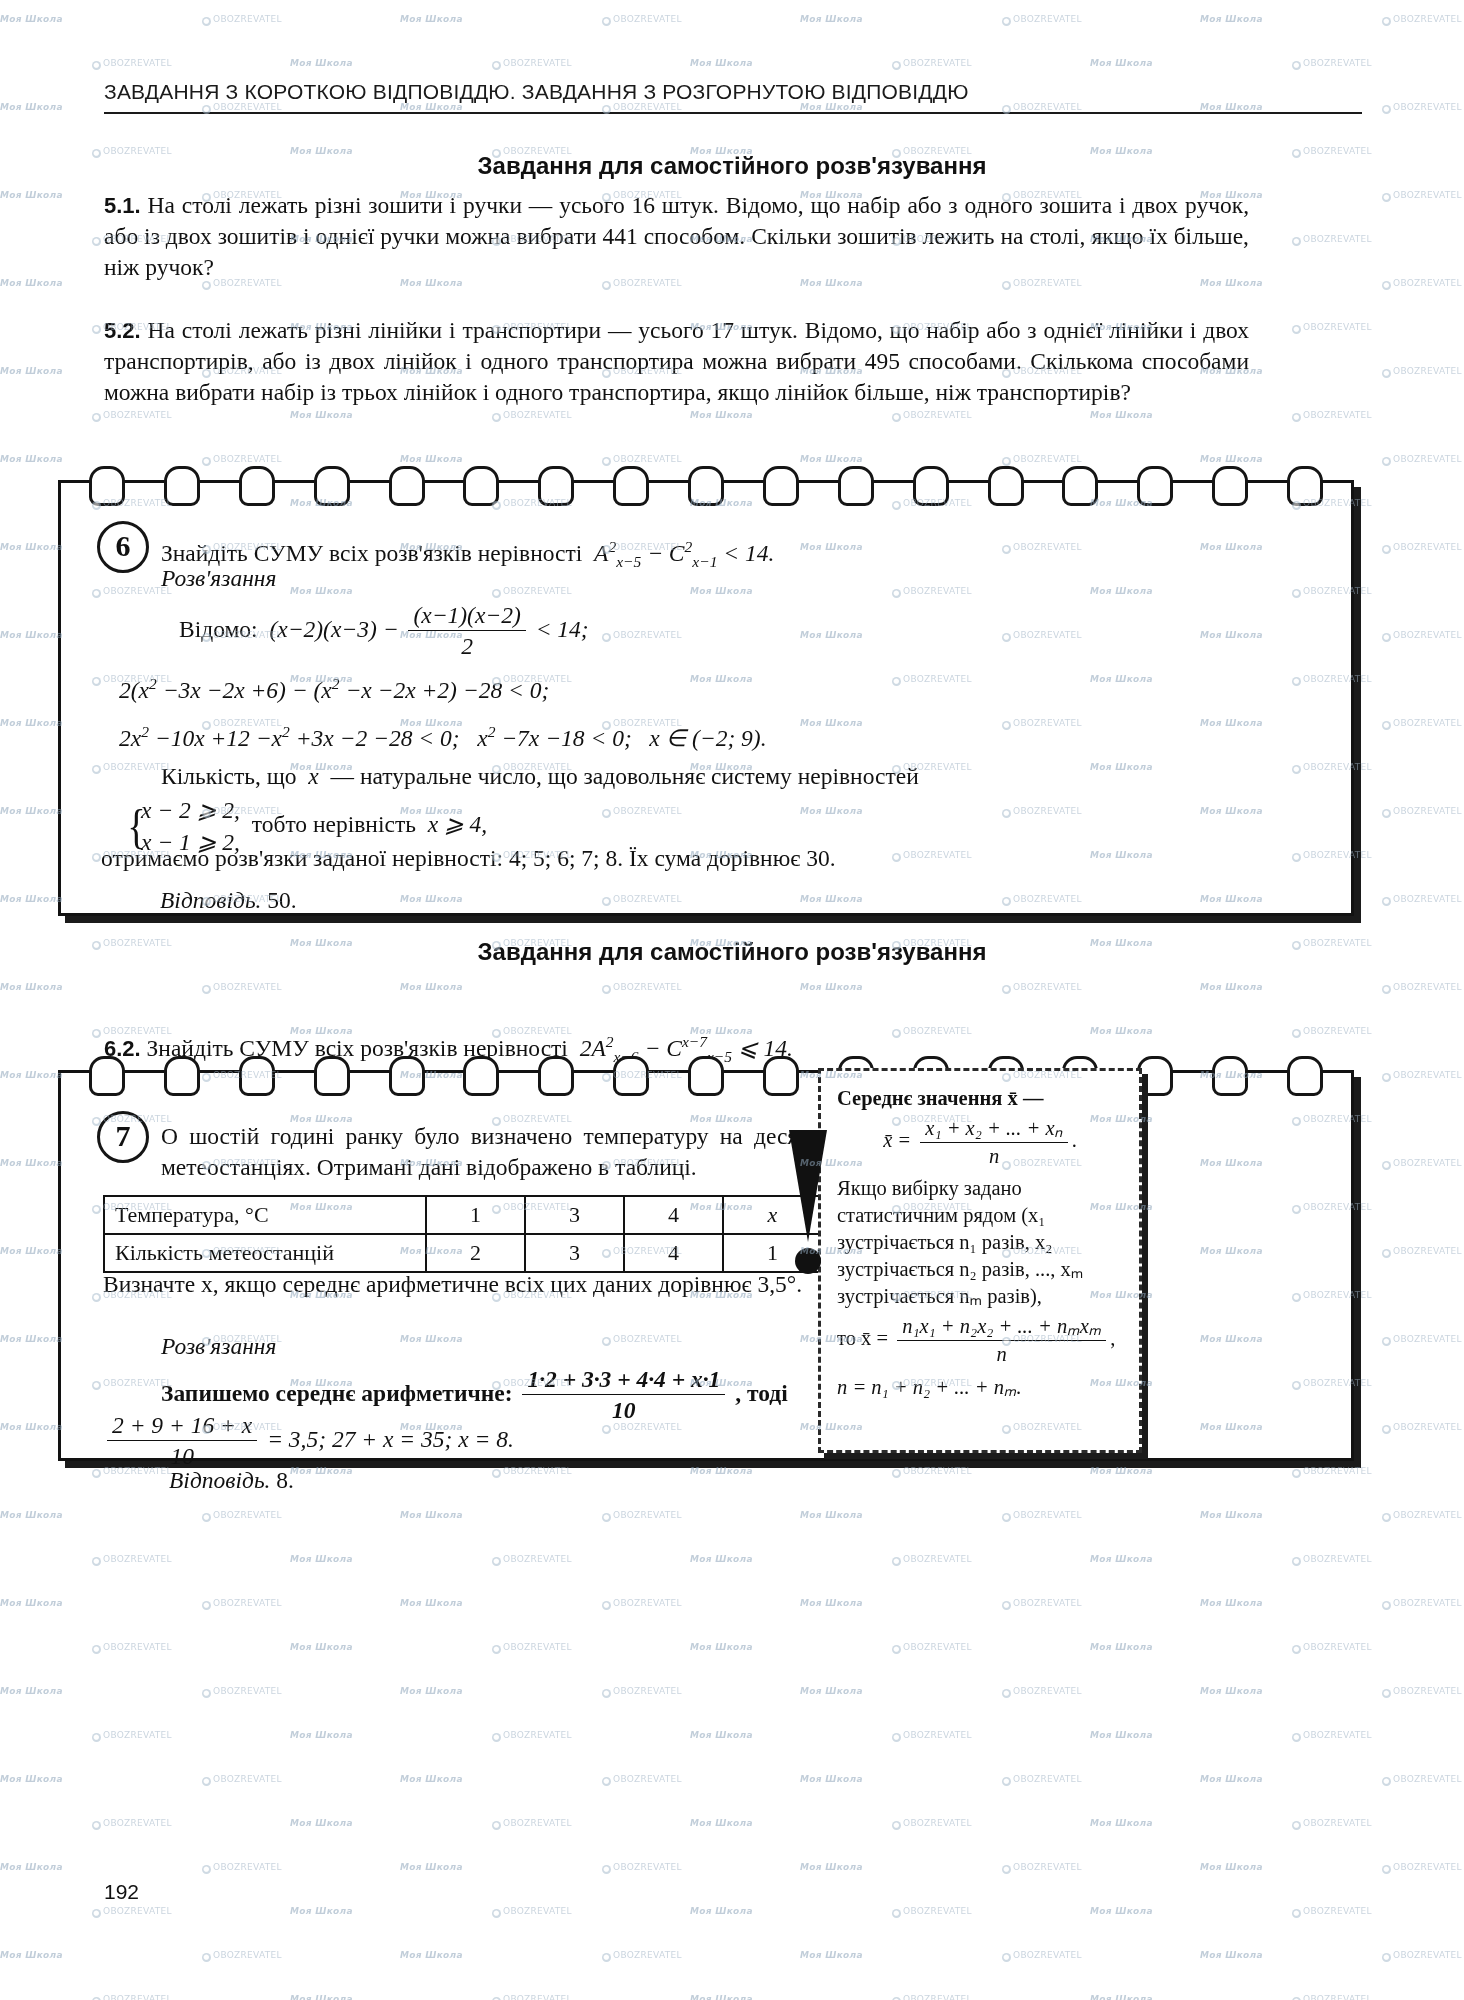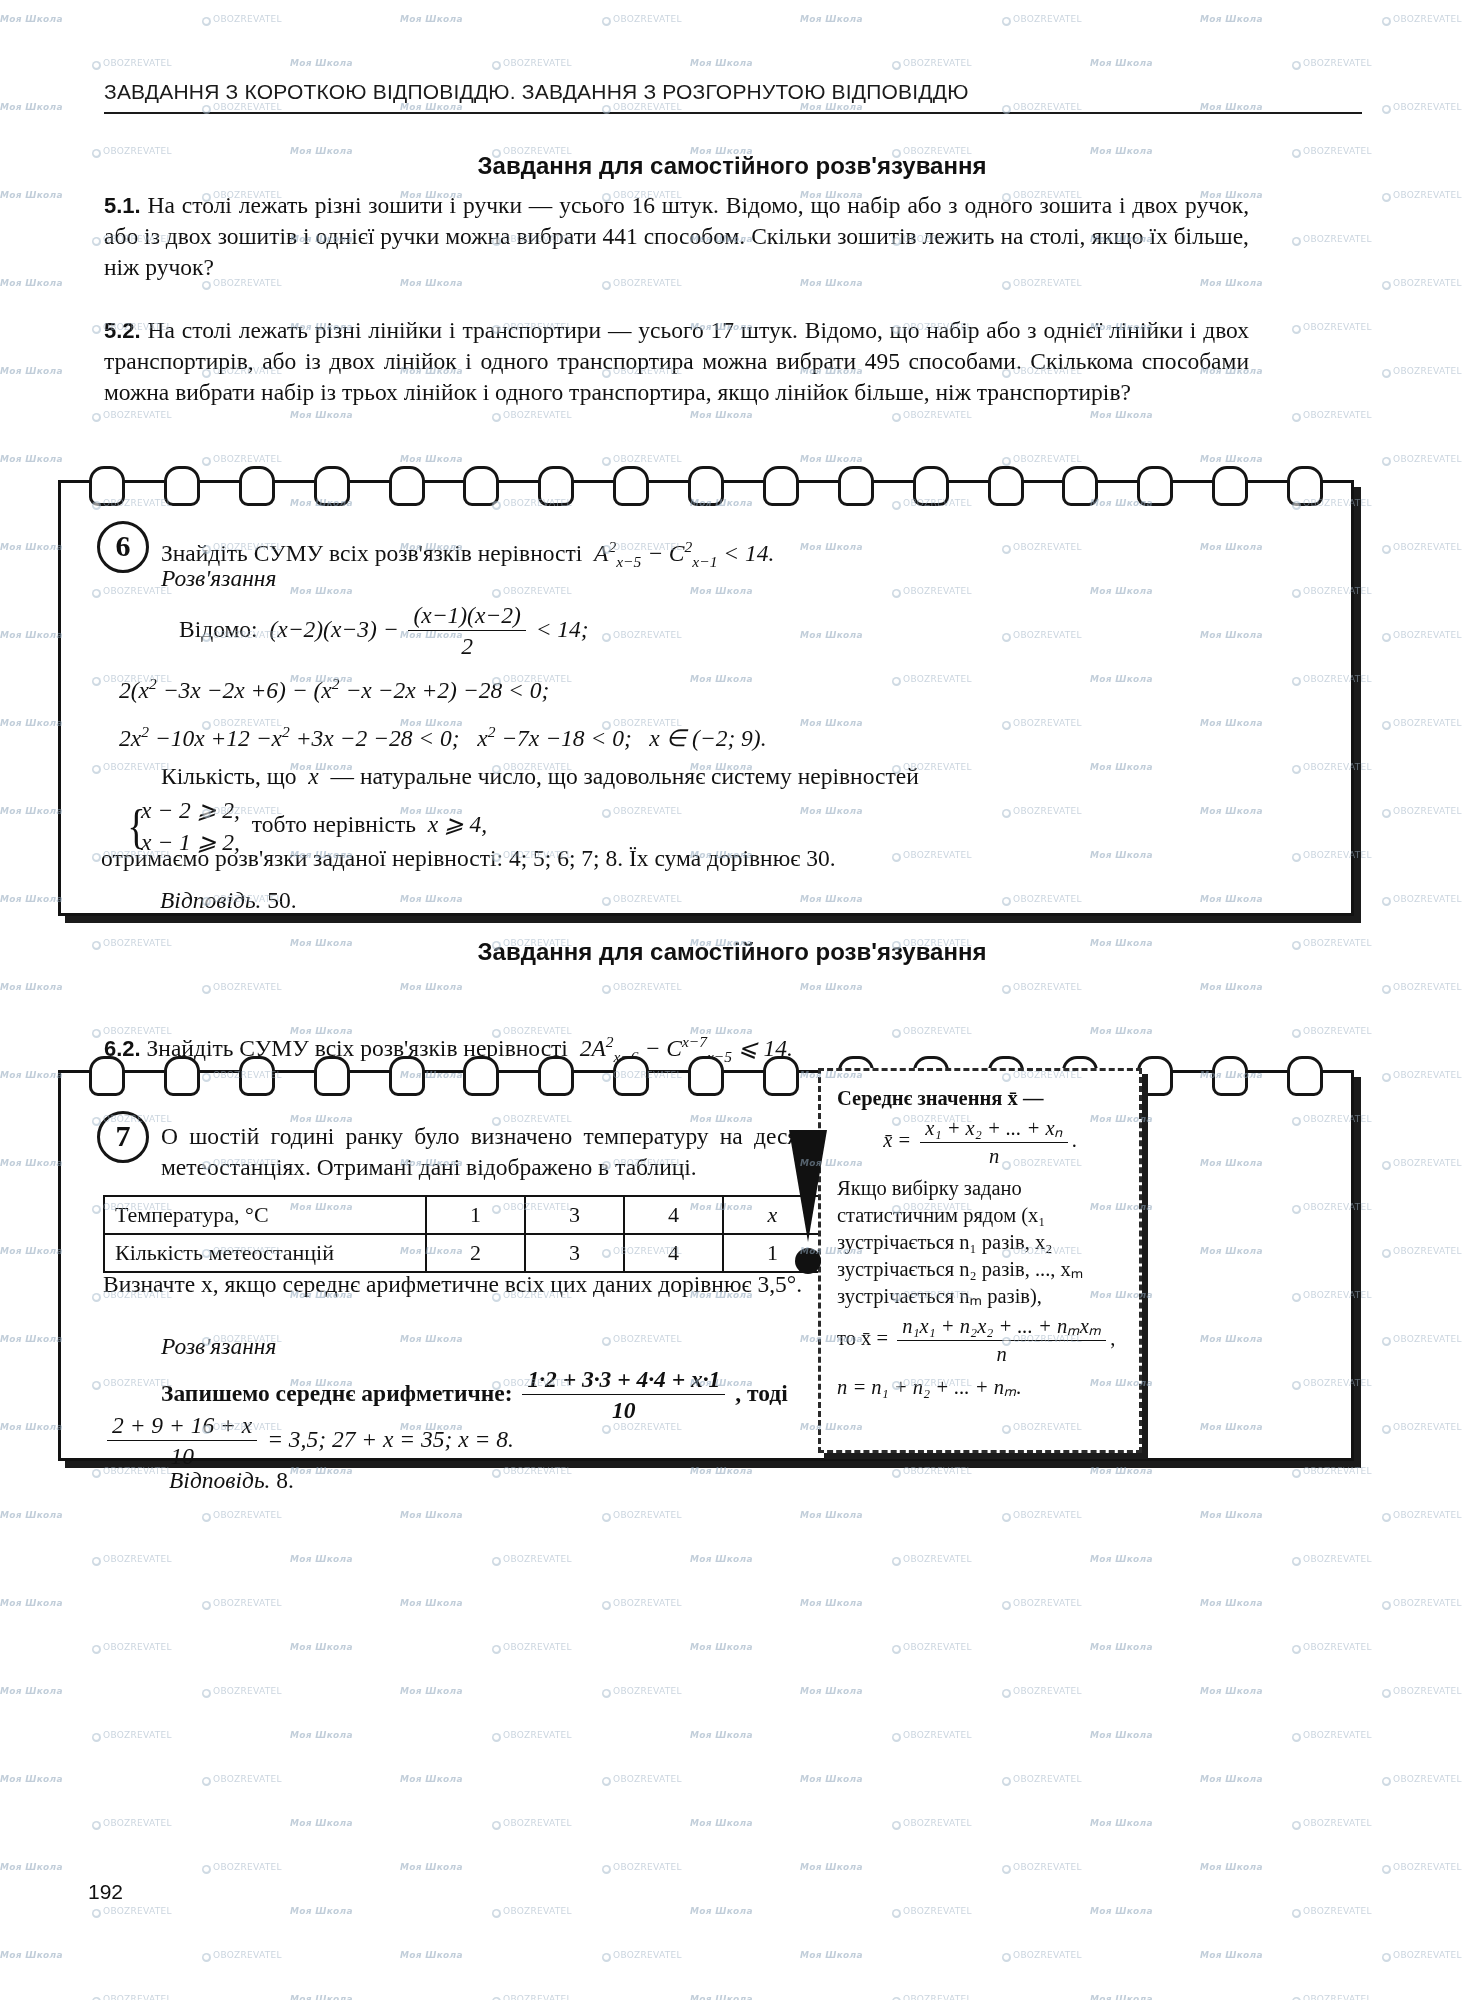--- a/index.html
+++ b/index.html
@@ -232,21 +232,21 @@
   }
   .excl .dot {
     width: 26px; height: 26px;
     border-radius: 50%;
     background: #111;
     margin: 6px auto 0;
   }
 
   .page-num {
     position: absolute;
-    left: 88px;
+    left: 104px;
     top: 1880px;
     font-family: "Liberation Sans", sans-serif;
     font-size: 21px;
   }
 
   .q-line {
     position: absolute;
     font-size: 23.5px;
     line-height: 31px;
   }

